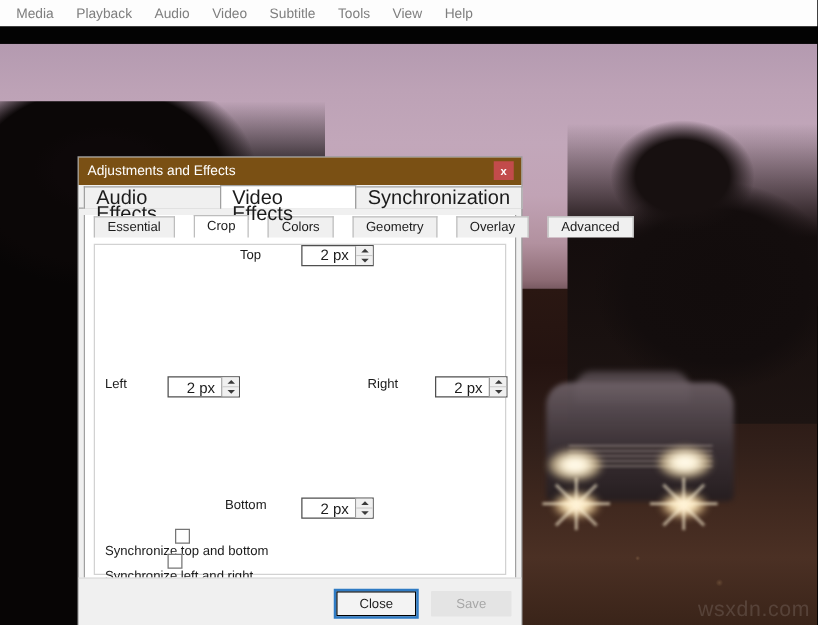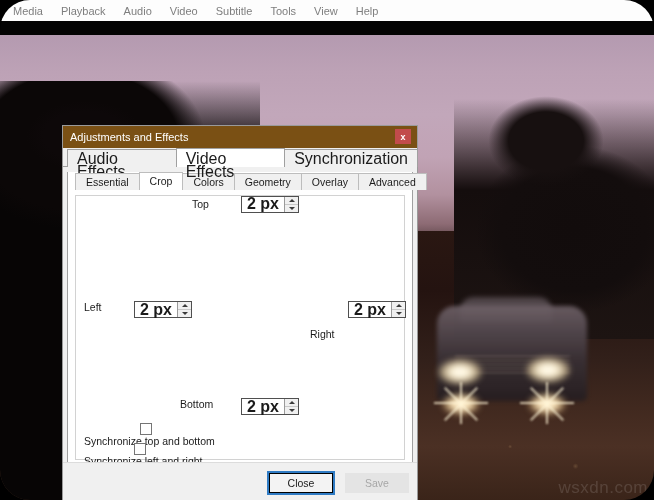--- a/index.html
+++ b/index.html
@@ -7,21 +7,20 @@
     width: 654px; height: 500px;
     overflow: hidden;
     background: #000;
     font-family: "Liberation Sans", sans-serif;
   }
 
   #root {
     position: relative;
     width: 654px; height: 500px;
     overflow: hidden;
-    border-radius: 30px;
   }
 
   
   .menubar {
     position: absolute; top: 0; left: 0;
     width: 654px; height: 21px;
     background: #fdfdfd;
     display: flex; align-items: center;
     padding-left: 4px;
     box-sizing: border-box;
@@ -274,20 +273,21 @@
 
   
   .subtabbar {
     display: flex;
     align-items: flex-end;
     height: 18px;
     padding-left: 7px;
     margin-top: 5px;
     box-sizing: border-box;
     position: relative;
+    gap: 16px;
   }
   .subtab {
     font-size: 10.5px;
     color: #1b1b1b;
     padding: 2px 10px;
     border: 1px solid #bdbdbd;
     border-bottom: none;
     background: #f0f0f0;
     line-height: 12px;
     margin-right: -1px;
@@ -322,27 +322,26 @@
   .spin {
     display: inline-flex;
     align-items: stretch;
     border: 1px solid #4f4f4f;
     background: #ffffff;
     height: 17px;
     box-sizing: border-box;
   }
   .spin .val {
     width: 42px;
-    font-size: 16px;
+    font-size: 12px;
     color: #1b1b1b;
     text-align: left;
     padding-right: 5px;
     display: flex; align-items: center; justify-content: flex-end;
     box-sizing: border-box;
-    font-weight: bold;
   }
   .spin .arrows {
     width: 14px;
     display: flex; flex-direction: column;
     border-left: 1px solid #9a9a9a;
     background: #f0f0f0;
     box-sizing: border-box;
   }
   .spin .arrows .a {
     flex: 1;
@@ -372,21 +371,21 @@
   }
   .row-top .lbl { position: absolute; left: 116px; }
   .row-top .spin { position: absolute; left: 165px; }
 
   .row-mid {
     position: absolute;
     left: 0; top: 105px; width: 100%;
   }
   .row-mid .lbl.left-lbl { position: absolute; left: 8px; }
   .row-mid .spin.left-spin { position: absolute; left: 58px; }
-  .row-mid .lbl.right-lbl { position: absolute; left: 234px; margin-top: 27px; }
+  .row-mid .lbl.right-lbl { position: absolute; left: 218px; }
   .row-mid .spin.right-spin { position: absolute; left: 272px; }
 
   .row-bottom {
     position: absolute;
     left: 0; top: 202px; width: 100%;
   }
   .row-bottom .lbl { position: absolute; left: 104px; }
   .row-bottom .spin { position: absolute; left: 165px; }
 
   .chkrow {

